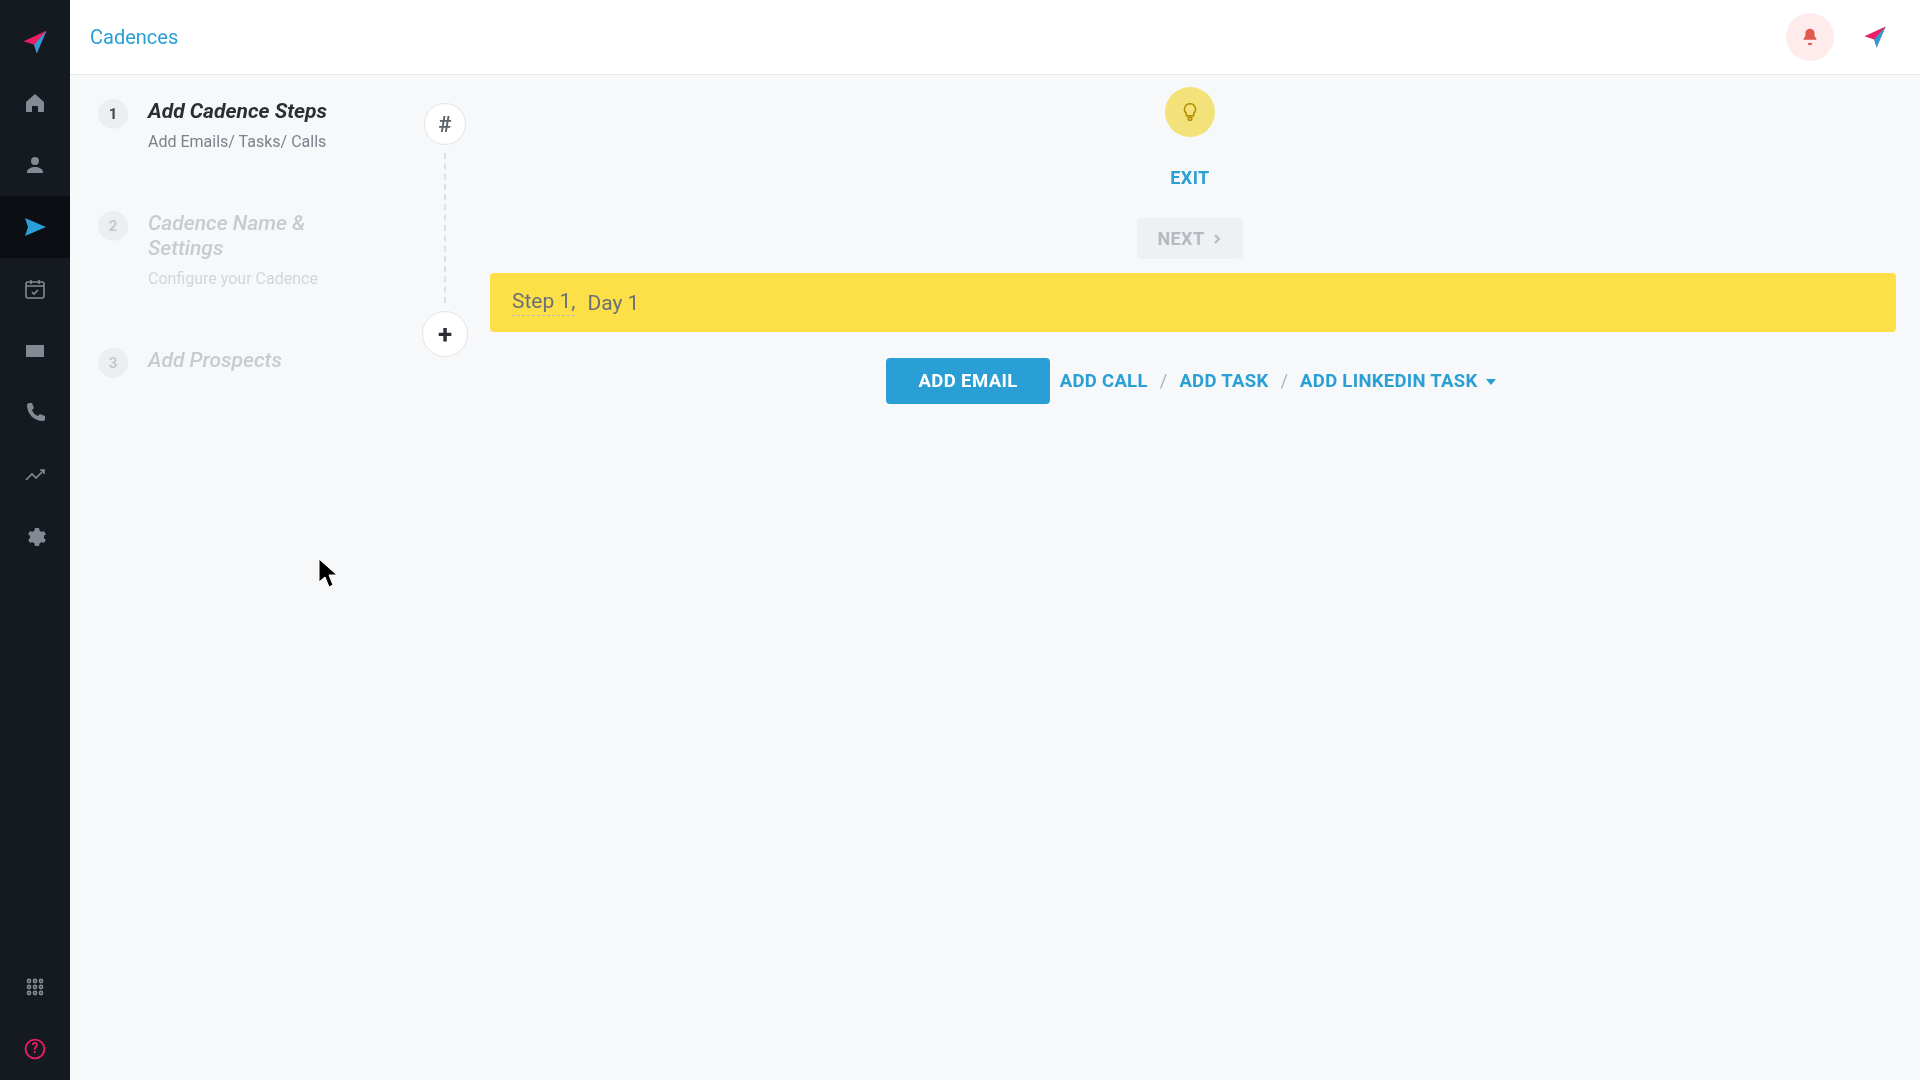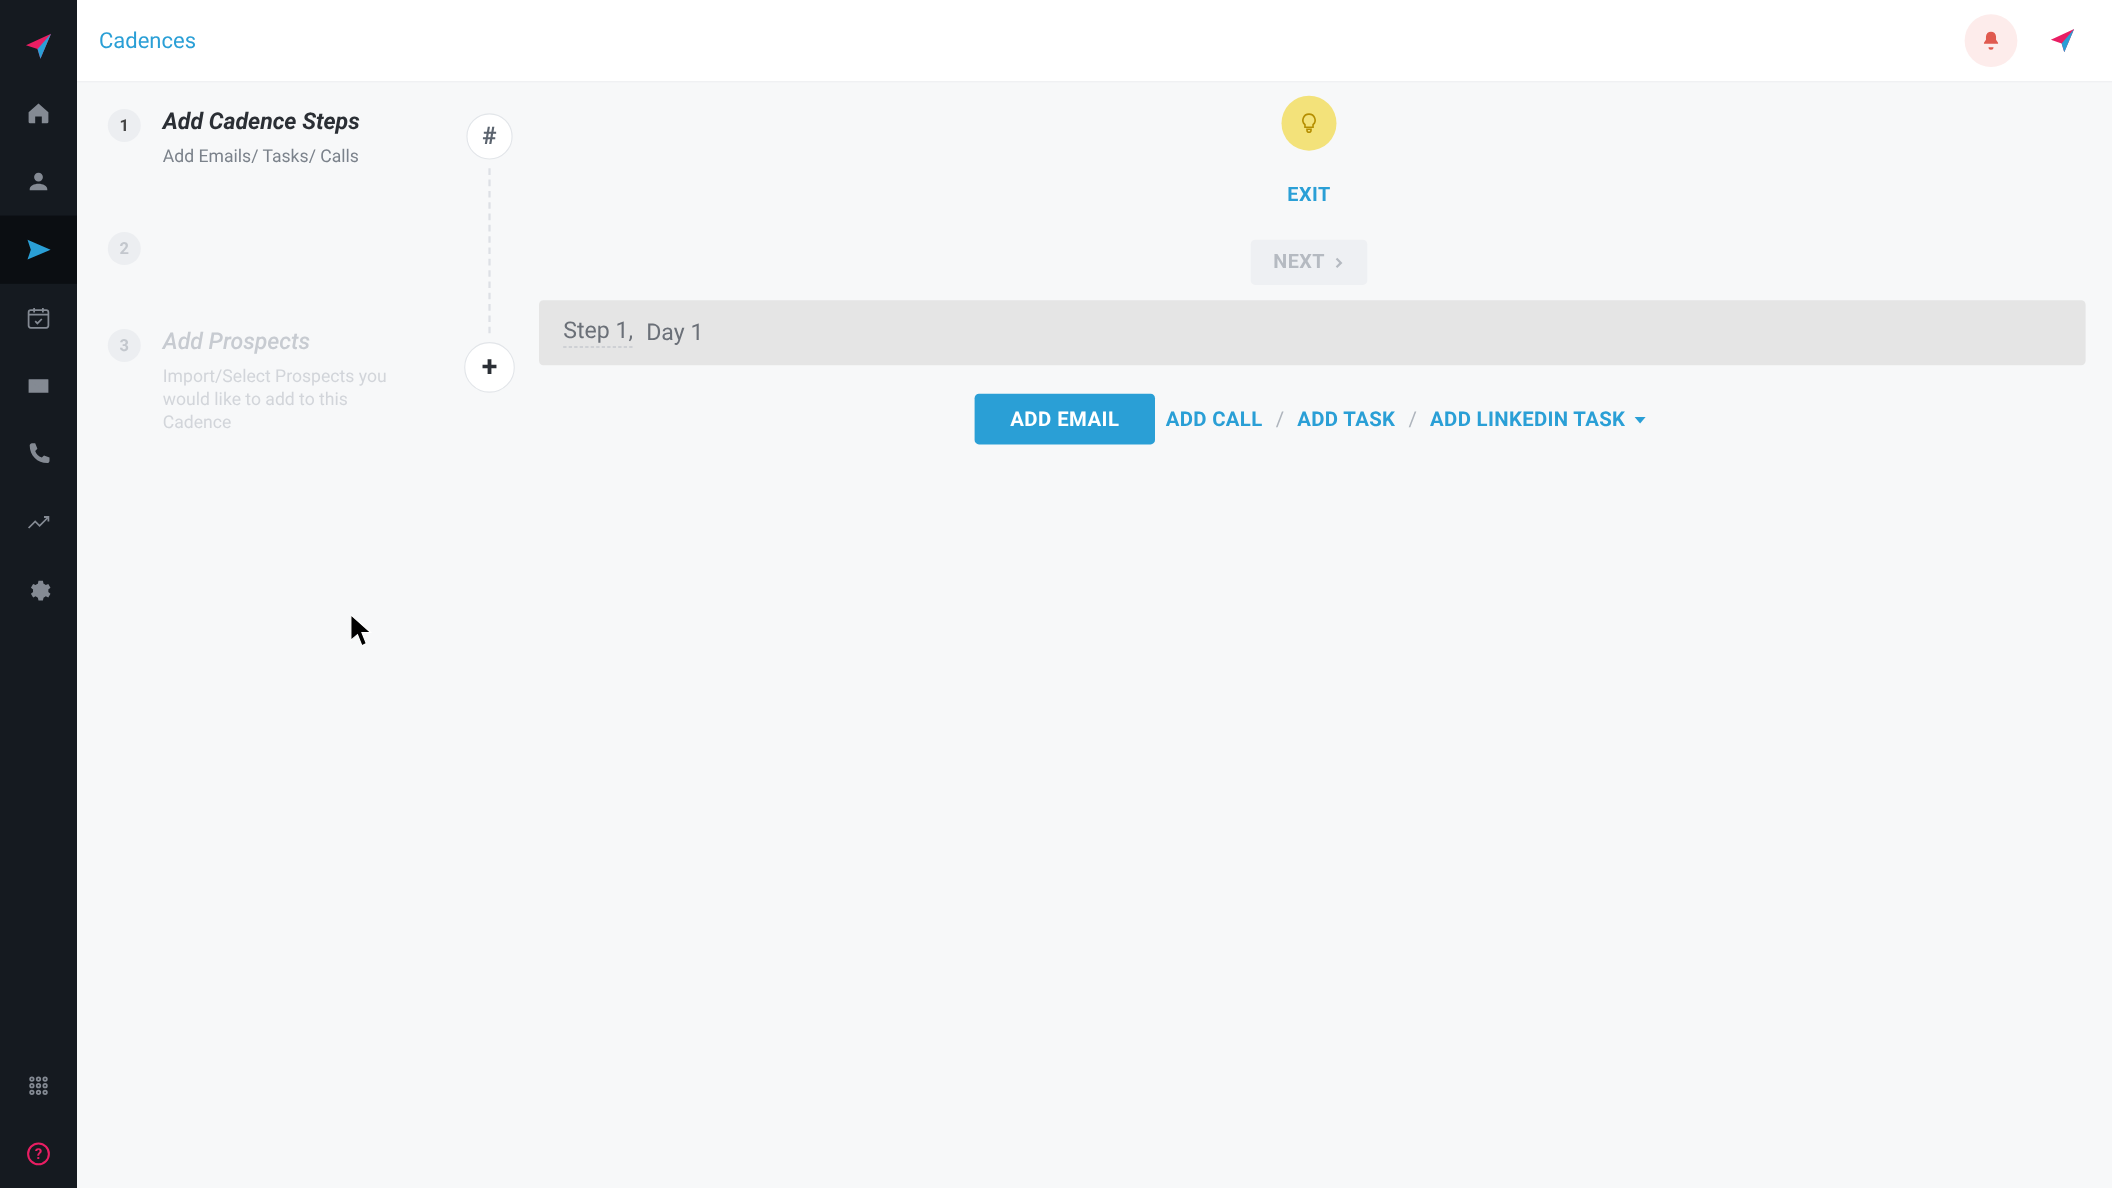--- a/index.html
+++ b/index.html
@@ -144,21 +144,21 @@
   }
   .btn-next {
     background: #eef0f3; color: #b5bac1; font-weight: 700; font-size: 18px;
     padding: 10px 20px; border-radius: 4px; display: inline-flex; align-items: center; gap: 6px;
     cursor: default;
     letter-spacing: 0.4px;
   }
   .btn-next svg { width: 12px; height: 12px; }
 
   .step-bar {
-    background: #e5e5e5;
+    background: #fde047;
     border-radius: 4px;
     padding: 16px 22px;
     display: flex; align-items: center; gap: 12px;
     font-size: 21px;
   }
   .step-bar .step-label { color: #6b7078; border-bottom: 1px dashed #b7bcc3; padding-bottom: 2px; cursor: pointer; }
   .step-bar .day-label { color: #6b7078; }
 
   .actions {
     display: flex; align-items: center; justify-content: center;
@@ -290,26 +290,29 @@
   <div class="wizard">
     <div class="wstep">
       <div class="num">1</div>
       <div class="txt">
         <div class="title">Add Cadence Steps</div>
         <div class="sub">Add Emails/ Tasks/ Calls</div>
       </div>
     </div>
     <div class="wstep inactive">
       <div class="num">2</div>
+      <div class="txt">
+        <div class="title">Cadence Name &amp; Settings</div>
+        <div class="sub">Configure your Cadence</div>
+      </div>
     </div>
     <div class="wstep inactive">
       <div class="num">3</div>
       <div class="txt">
         <div class="title">Add Prospects</div>
-        <div class="sub">Import/Select Prospects you would like to add to this Cadence</div>
       </div>
     </div>
   </div>
 
   <div class="timeline-col">
     <div class="tl-bubble">#</div>
     <div class="tl-line"></div>
     <div class="tl-add">+</div>
   </div>
 

